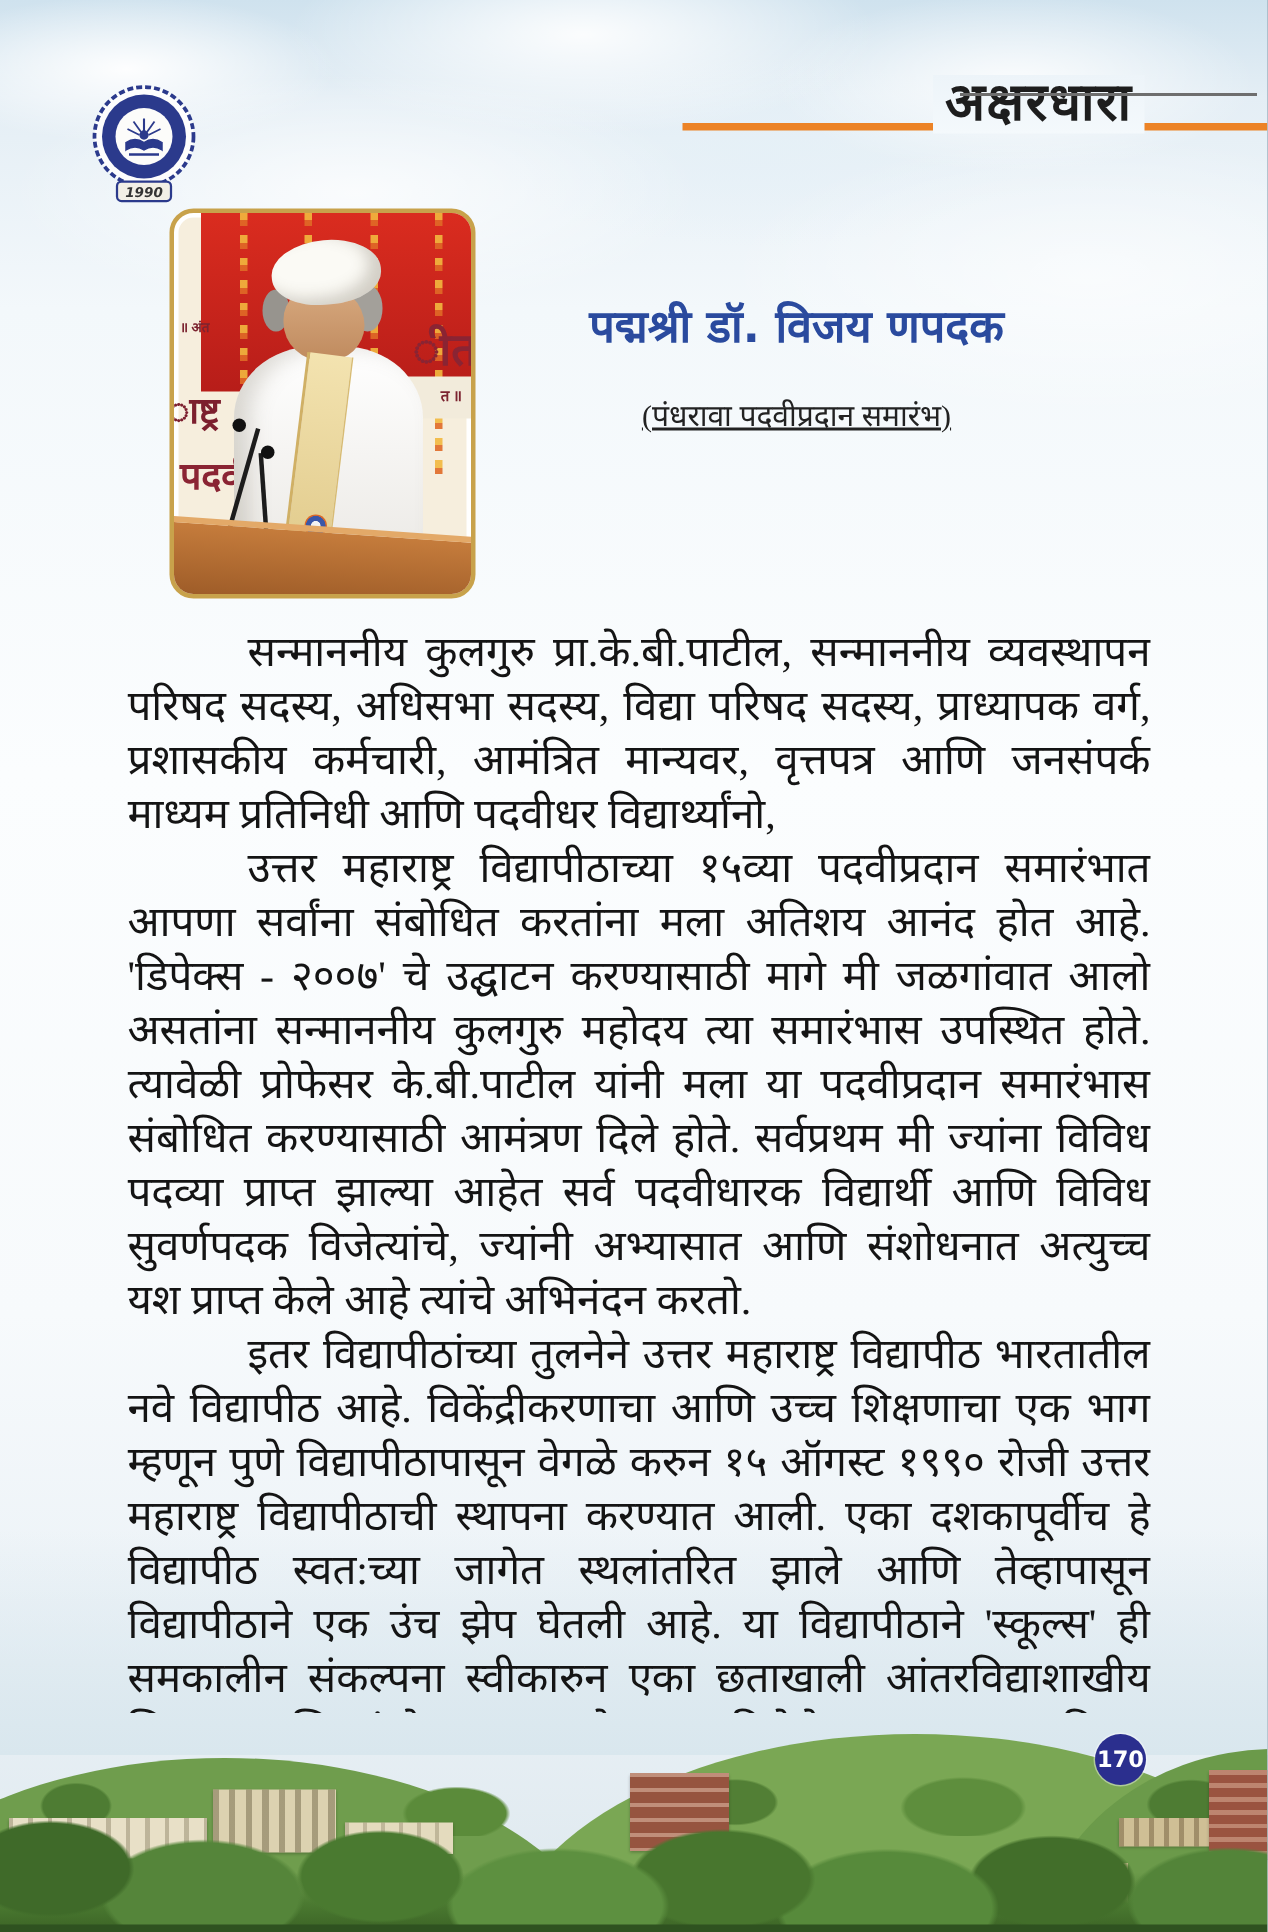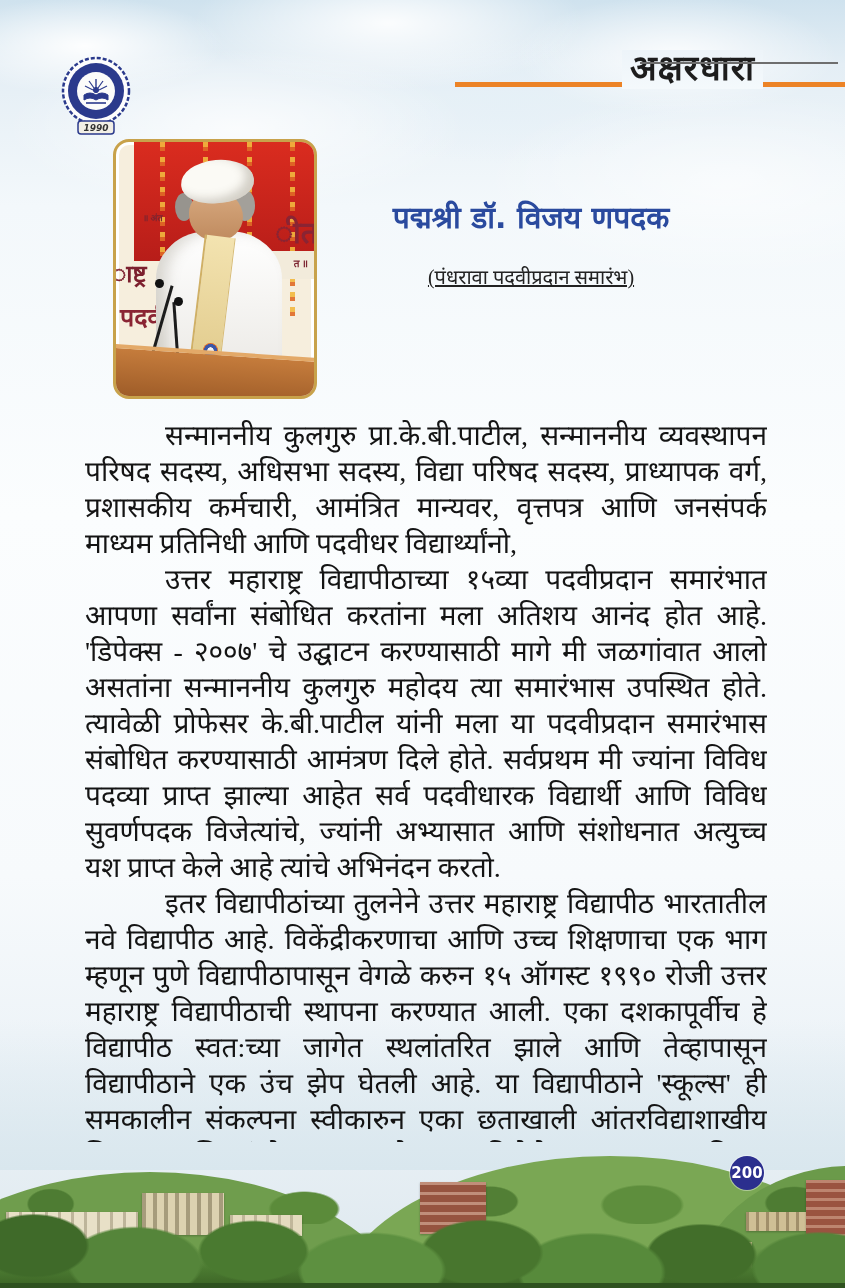--- a/index.html
+++ b/index.html
@@ -12,35 +12,35 @@
   .sky-clouds{position:absolute;left:0;top:0;width:845px;height:460px;pointer-events:none;background:
     radial-gradient(200px 70px at 10% 10%,rgba(255,255,255,.95),transparent 70%),
     radial-gradient(280px 95px at 46% 5%,rgba(255,255,255,.9),transparent 70%),
     radial-gradient(230px 85px at 80% 12%,rgba(255,255,255,.85),transparent 70%),
     radial-gradient(320px 110px at 28% 28%,rgba(255,255,255,.75),transparent 72%),
     radial-gradient(340px 130px at 86% 40%,rgba(255,255,255,.6),transparent 72%),
     radial-gradient(260px 90px at 60% 22%,rgba(229,240,247,.8),transparent 70%);}
   .lower-sky{position:absolute;left:0;bottom:118px;width:845px;height:150px;background:linear-gradient(180deg,rgba(216,231,240,0),#d9e7ee);}
   
   .rule-orange{position:absolute;left:455px;top:82px;width:390px;height:5px;background:#ec8326;z-index:2;}
-  .masthead{position:absolute;left:622px;top:50px;z-index:3;font-family:Liberation Serif, serif;
+  .masthead{position:absolute;left:622px;top:50px;z-index:3;font-family:Liberation Sans, sans-serif;
     font-weight:bold;font-size:35px;line-height:1.1;color:#1d1d1d;letter-spacing:1px;
     background:linear-gradient(180deg,#edf4f9,#f4f9fc);padding:0 8px;}
   .rule-thin{position:absolute;left:640px;top:62px;width:198px;height:2px;background:#6e6e6e;z-index:4;}
   
   .emblem{position:absolute;left:60px;top:55px;width:72px;height:86px;z-index:3;font-style:italic;}
   
   .photo{position:absolute;left:113px;top:139px;width:198px;height:254px;border:3px solid #c8a24b;border-radius:16px;
     background:#f6eedd;box-shadow:inset 0 0 0 3px #fff;overflow:hidden;z-index:3;}
   .photo *{position:absolute;}
   .ph-red{left:9%;top:0;width:91%;height:47%;background:linear-gradient(180deg,#da2c1f,#b71d19);}
   .garland{top:0;width:5px;height:100%;background:repeating-linear-gradient(180deg,#f2b83e 0 5px,#e06a26 5px 9px,rgba(0,0,0,0) 9px 15px);opacity:.9;}
   .g1{left:22%;} .g2{left:44%;} .g3{left:66%;} .g4{left:88%;height:70%;}
   .ph-band{left:52%;top:43%;width:48%;height:11%;background:#f2ebdb;}
-  .ph-text-left{left:2%;top:27%;font-size:9px;color:#7c2430;font-weight:bold;padding-left:23px;}
+  .ph-text-left{left:2%;top:27%;font-size:9px;color:#7c2430;font-weight:bold;}
   .ph-text-right{right:3%;top:45%;font-size:10px;color:#7c2430;font-weight:bold;}
   .ph-glyph-right{right:-2%;top:27%;font-size:30px;font-weight:bold;color:#8a2433;}
   .ph-glyph1{left:-2%;top:45%;font-size:24px;font-weight:bold;color:#7c1f2e;}
   .ph-glyph2{left:2%;top:62%;font-size:25px;font-weight:bold;color:#8a2433;}
   .cap{left:33%;top:7%;width:37%;height:17%;background:#fbfaf5;border-radius:50% 50% 46% 46%;transform:rotate(-5deg);
     box-shadow:inset -8px -5px 10px rgba(90,80,60,.25);}
   .hairL{left:30%;top:20%;width:9%;height:11%;background:#97948e;border-radius:50%;}
   .hairR{left:60%;top:19%;width:10%;height:12%;background:#a3a09a;border-radius:50%;}
   .face{left:37%;top:19%;width:27%;height:20%;background:linear-gradient(180deg,#d8aa80,#bf8a5e);border-radius:46% 54% 48% 52%;}
   .body-shape{left:20%;top:35%;width:64%;height:55%;background:linear-gradient(180deg,#ffffff,#eceae6);
@@ -183,15 +183,15 @@
     <div class="bld b3"></div>
     <div class="bld b4"></div>
     <div class="bld b5"></div>
     <div class="bld b6"></div>
     <div class="bld b7"></div>
     <div class="road"></div>
     <div class="trees-front"></div>
     <div class="treeline-bottom"></div>
   </div>
 
-  <div class="page-badge">200</div>
+  <div class="page-badge">170</div>
 
 </div>
 
 </body></html>

